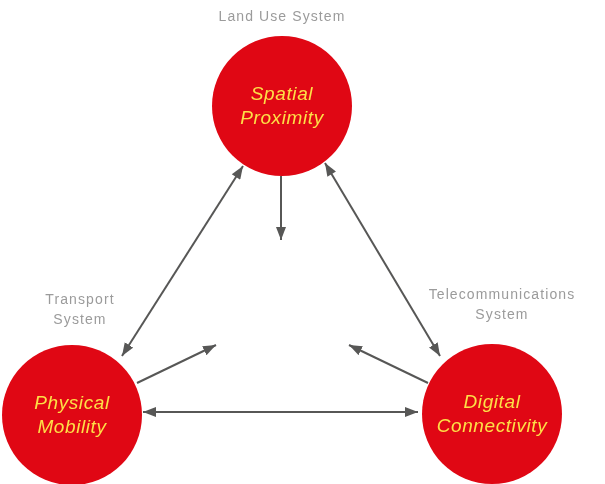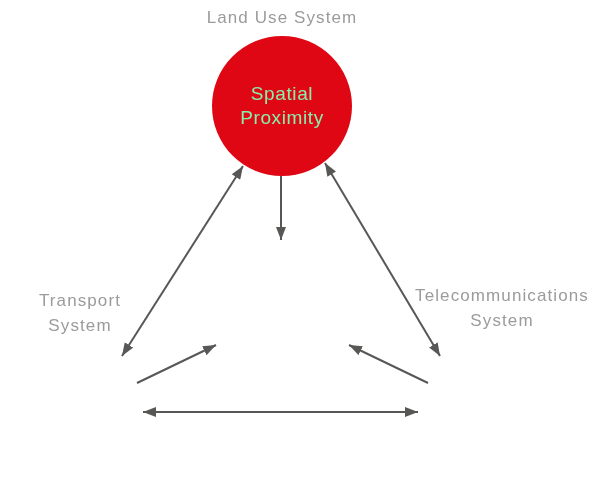--- a/index.html
+++ b/index.html
@@ -28,37 +28,38 @@
   }
   .node {
     position: absolute;
     width: 140px;
     height: 140px;
     border-radius: 50%;
     display: flex;
     align-items: center;
     justify-content: center;
     text-align: center;
-    color: #86efac;
+    color: #fde047;
     font-size: 19px;
     font-weight: 300;
     letter-spacing: 0.6px;
     line-height: 1.28;
     white-space: pre-line;
+    font-style: italic;
   }
   .node-red { background: #e00714; }
   .node-gray { background: #575756; }
   .node-spatial { left: 212px; top: 36px; }
   .node-accessibility { left: 212px; top: 241px; }
   .node-physical { left: 2px; top: 345px; }
   .node-digital { left: 422px; top: 344px; }
   .sys-label {
     position: absolute;
     color: #9b9b9b;
-    font-size: 17px;
+    font-size: 14px;
     font-weight: 300;
     letter-spacing: 1.1px;
     line-height: 1.45;
     text-align: center;
     white-space: pre-line;
   }
   .label-land-use { left: 132px; top: 6px; width: 300px; }
   .label-transport { left: 12px; top: 289px; width: 136px; }
   .label-telecom { left: 392px; top: 284px; width: 220px; }
 </style>
@@ -89,15 +90,19 @@
   <div class="sys-label label-transport">Transport
 System</div>
 
   <div class="sys-label label-telecom">Telecommunications
 System</div>
 
   <div class="node node-red node-spatial">Spatial
 Proximity</div>
 
 
+  <div class="node node-red node-physical">Physical
+Mobility</div>
 
+  <div class="node node-red node-digital">Digital
+Connectivity</div>
 
 </div>
 
 </body></html>

